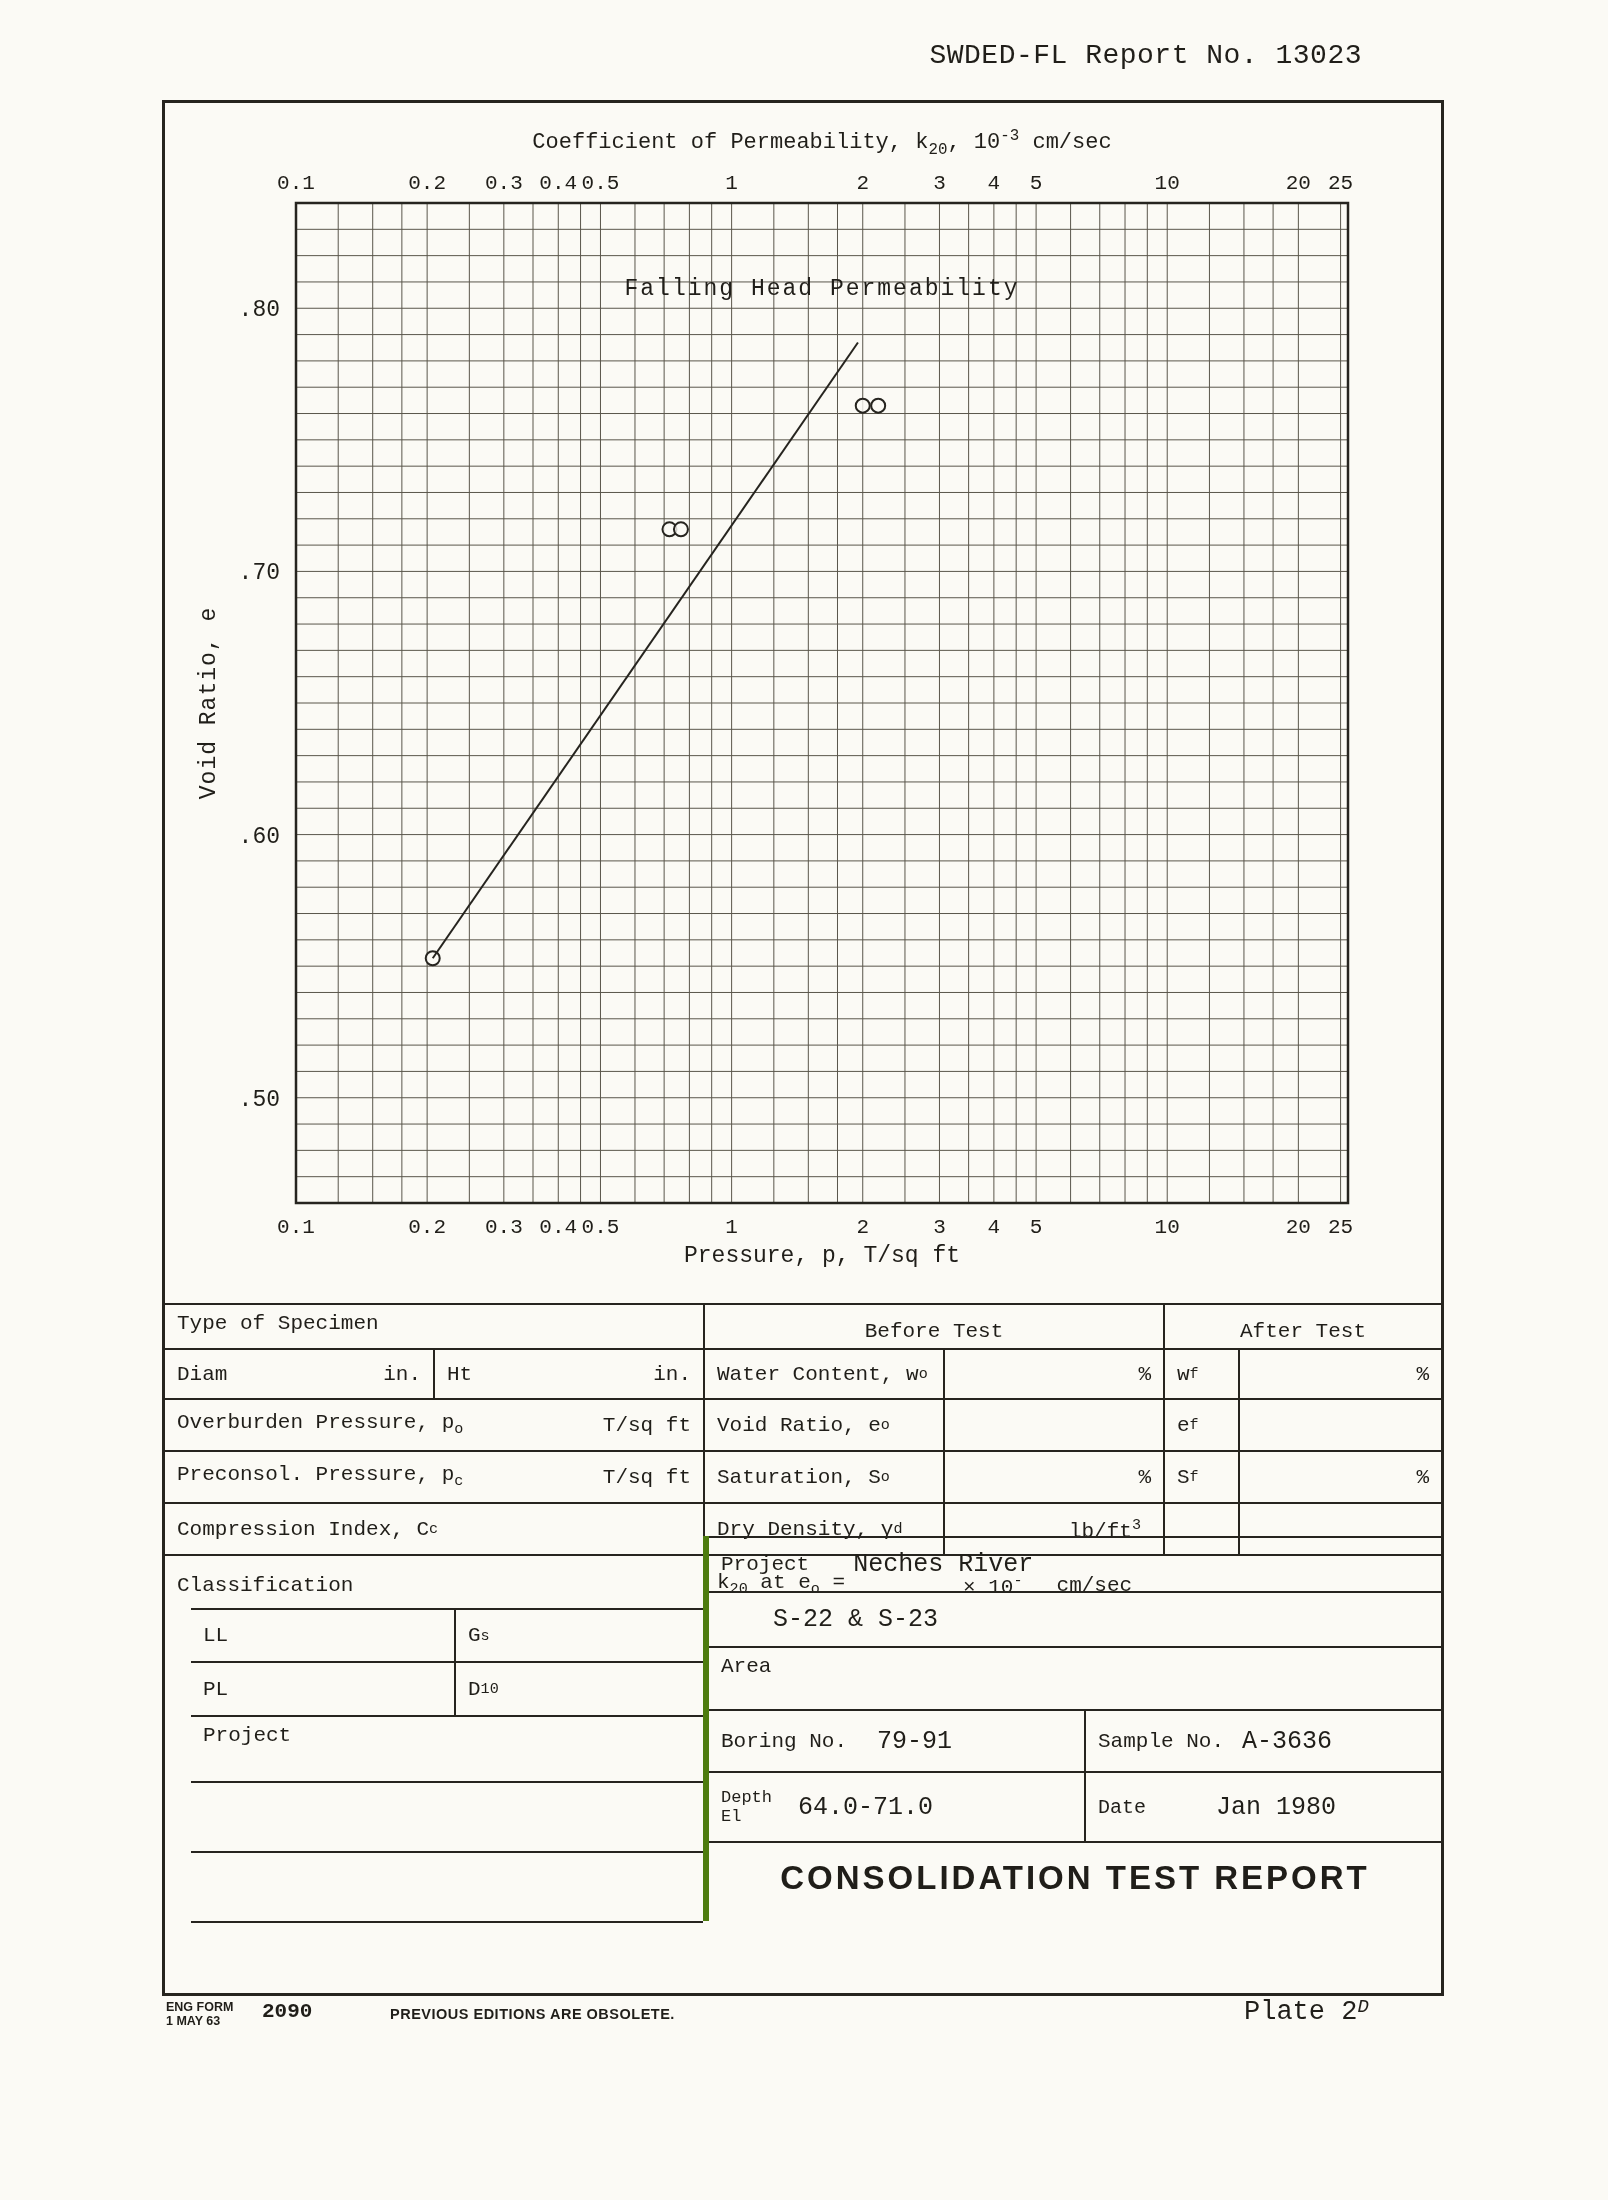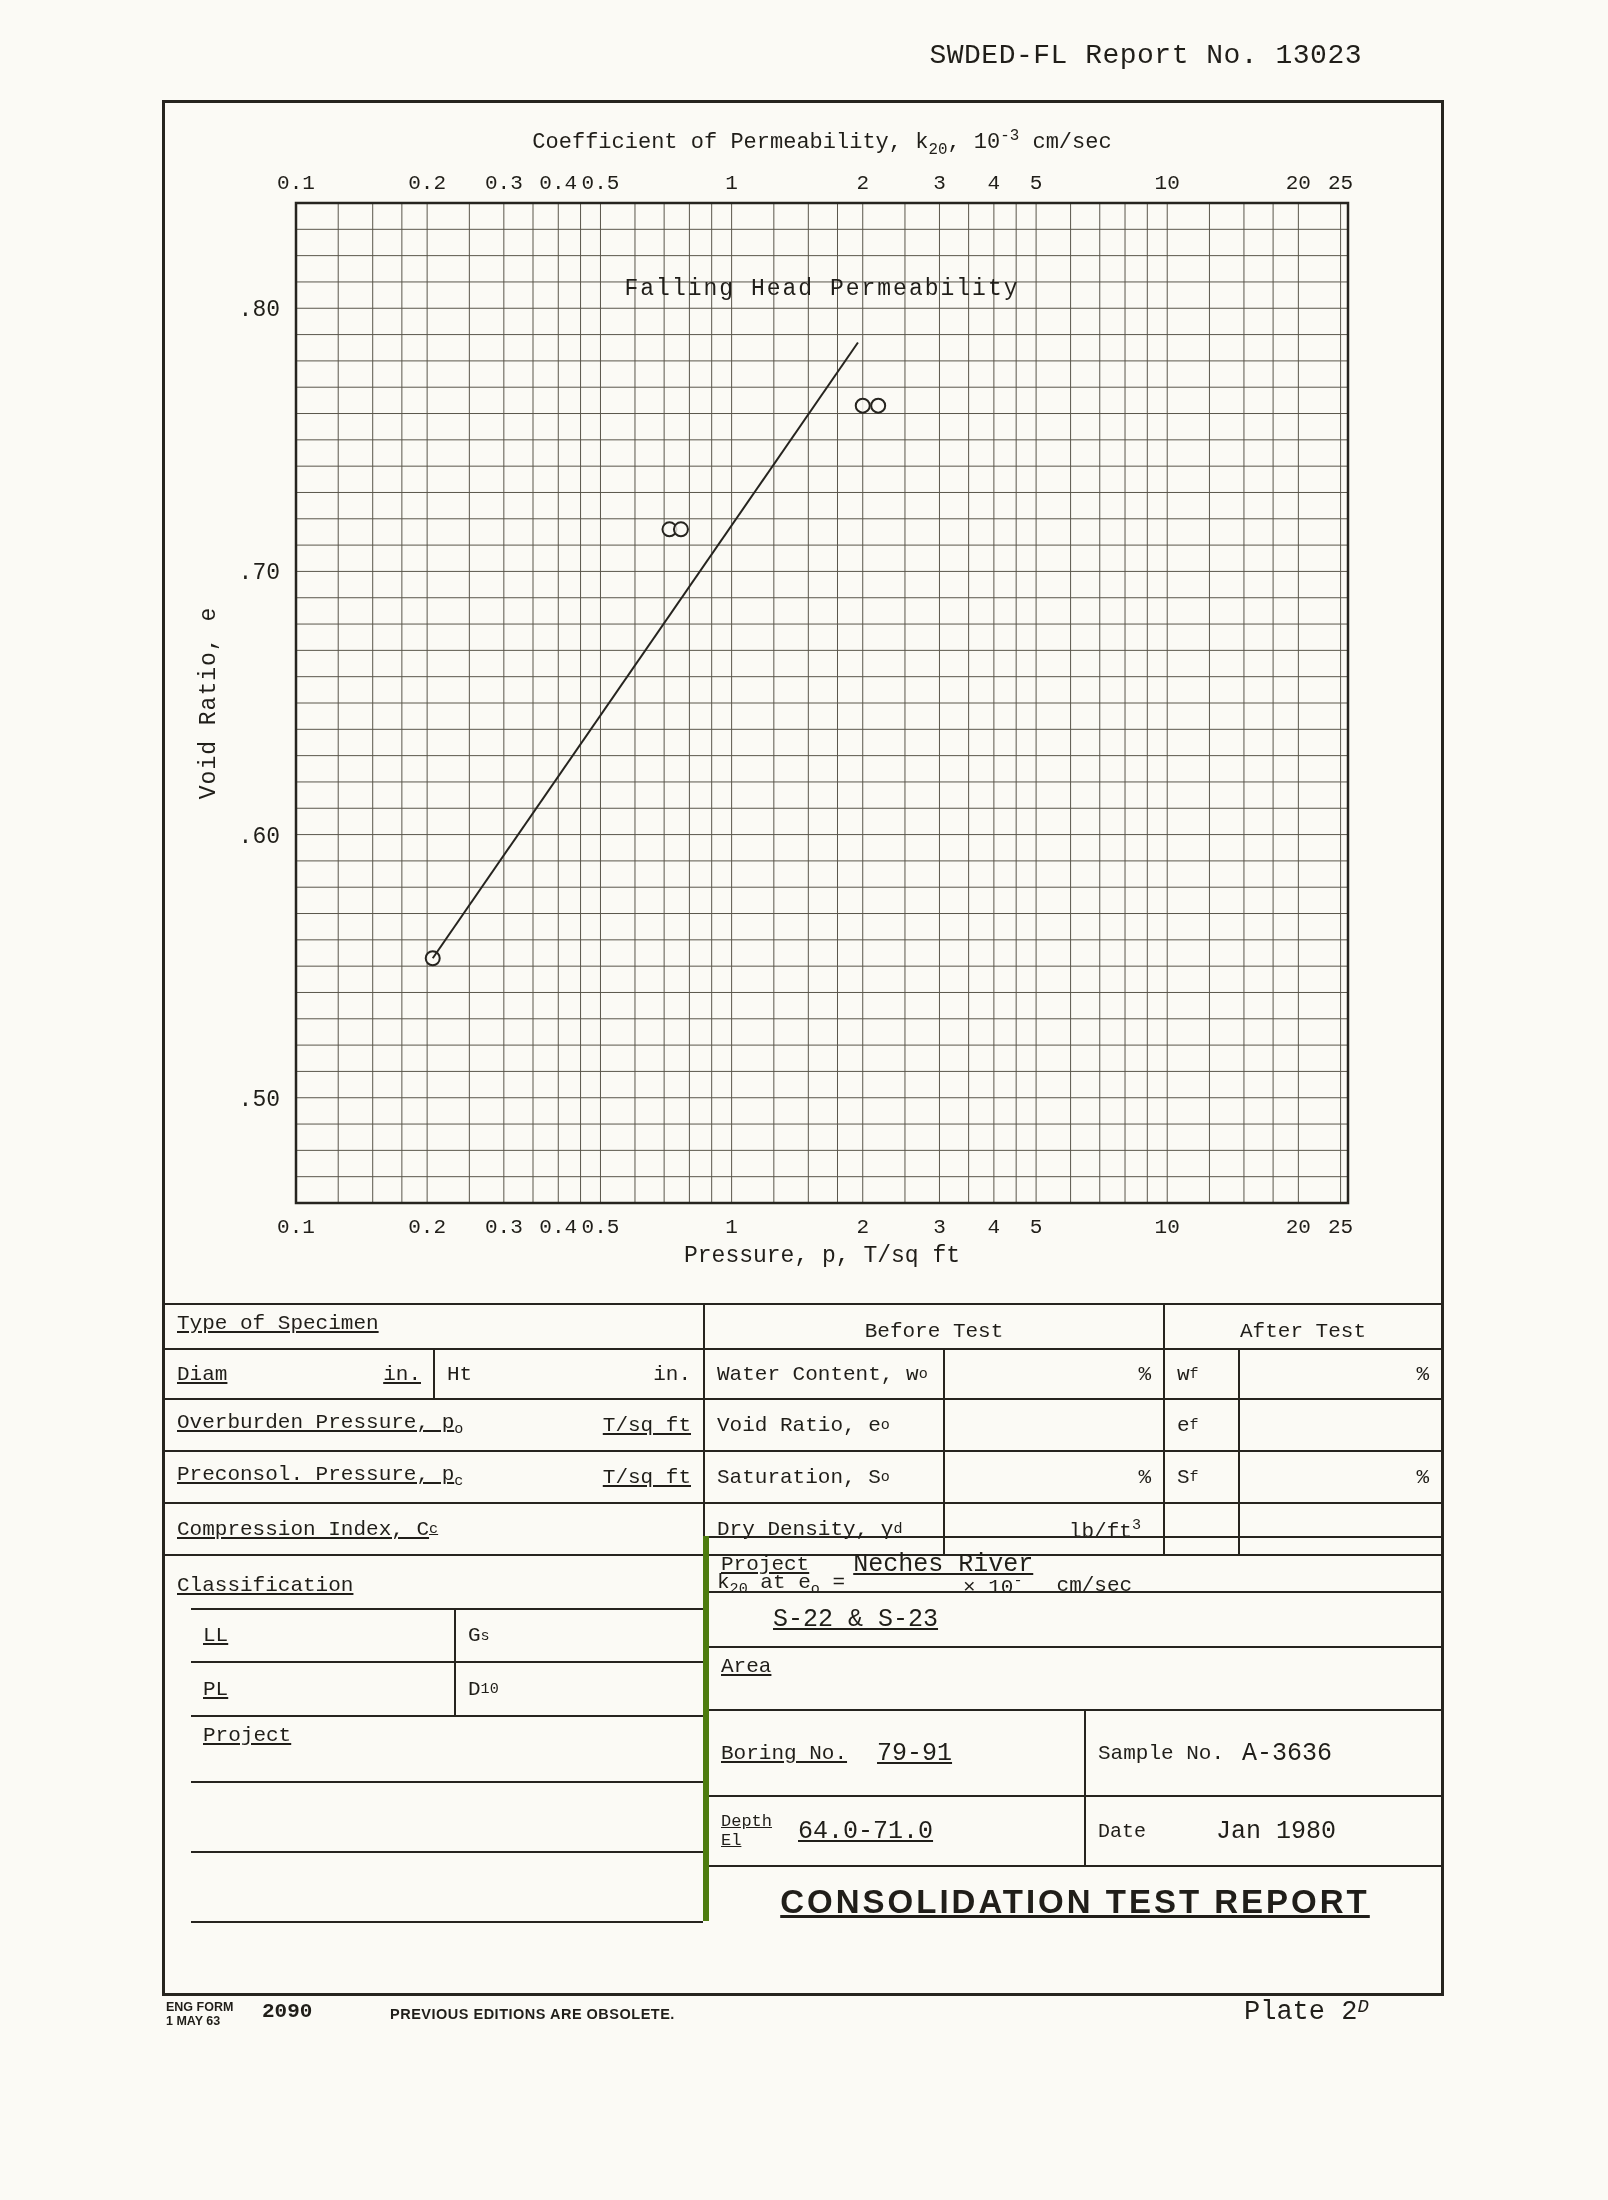--- a/index.html
+++ b/index.html
@@ -20,21 +20,21 @@
   #chart-svg .grid{stroke:#5a564b;stroke-width:1;}
   #chart-svg .plot-border{fill:none;stroke:#26241f;stroke-width:2.5;}
   #chart-svg .data-line{stroke:#26241f;stroke-width:2;}
   #chart-svg .data-point{fill:rgba(251,250,245,.8);stroke:#26241f;stroke-width:2;}
   #chart-svg .chart-title{font-size:23px;text-anchor:middle;letter-spacing:2px;}
 
   
   .row{position:absolute;left:0;width:1276px;display:flex;border-top:2px solid #26241f;box-sizing:border-box;}
   .cell{box-sizing:border-box;border-left:2px solid #26241f;padding:4px 12px;display:flex;align-items:center;
         font-size:21px;overflow:hidden;white-space:nowrap;}
-  .cell.first{border-left:none;text-decoration:underline;}
+  .cell.first{border-left:none;}
   .cell.split{justify-content:space-between;}
   .cell.center{justify-content:center;}
   .cell.top{align-items:flex-start;padding-top:7px;}
   .cell.bottom{align-items:flex-end;padding-bottom:5px;}
   .cell.end{justify-content:flex-end;}
   sub{font-size:.72em;}
   sup{font-size:.72em;}
   .w538{width:538px}.w460{width:460px}.w278{width:278px}.w268{width:268px}.w270{width:270px}
   .w240{width:240px}.w220{width:220px}.w75{width:75px}.w203{width:203px}
   .w263{width:263px}.w375{width:375px}.grow{flex:1}
@@ -318,21 +318,21 @@
         </div>
       </div>
       <div class="crow" style="height:55px">
         <div class="cell first grow" style="padding-left:64px">
           <span class="fill-value">S-22 &amp; S-23</span>
         </div>
       </div>
       <div class="crow" style="height:63px">
         <div class="cell first grow top">Area</div>
       </div>
-      <div class="crow" style="height:86px">
+      <div class="crow" style="height:62px">
         <div class="cell first w375">
           <span>Boring No.</span>
           <span class="fill-value" style="margin-left:30px">79-91</span>
         </div>
         <div class="cell grow">
           <span>Sample No.</span>
           <span class="fill-value" style="margin-left:18px">A-3636</span>
         </div>
       </div>
       <div class="crow" style="height:70px">

